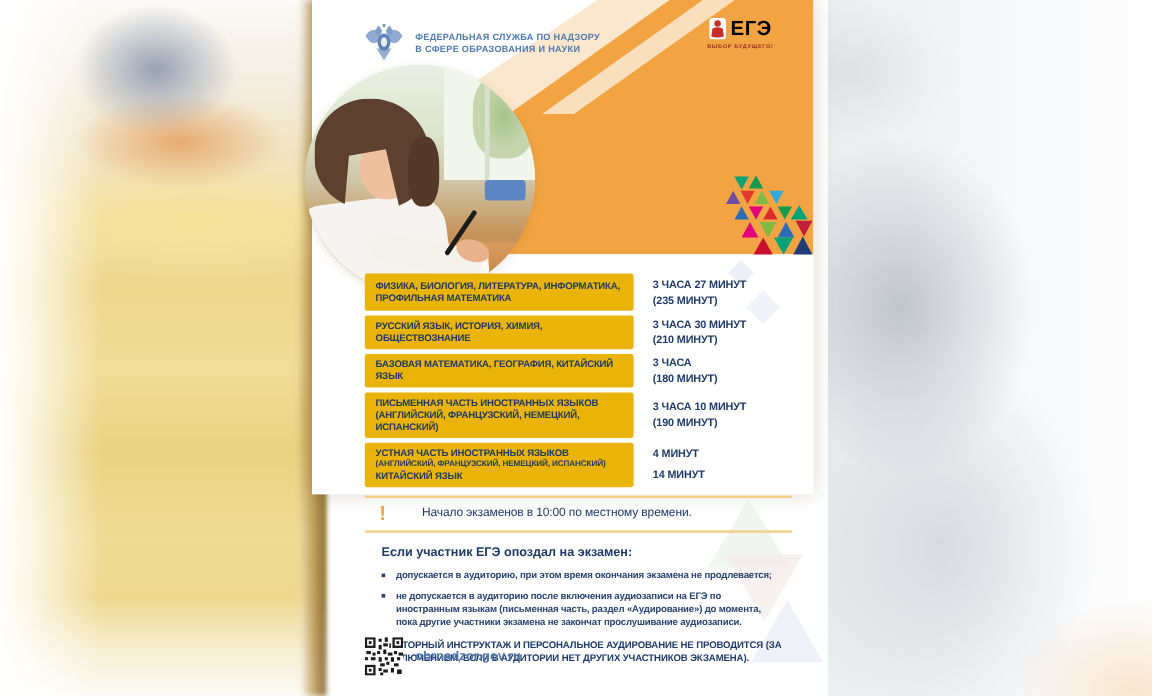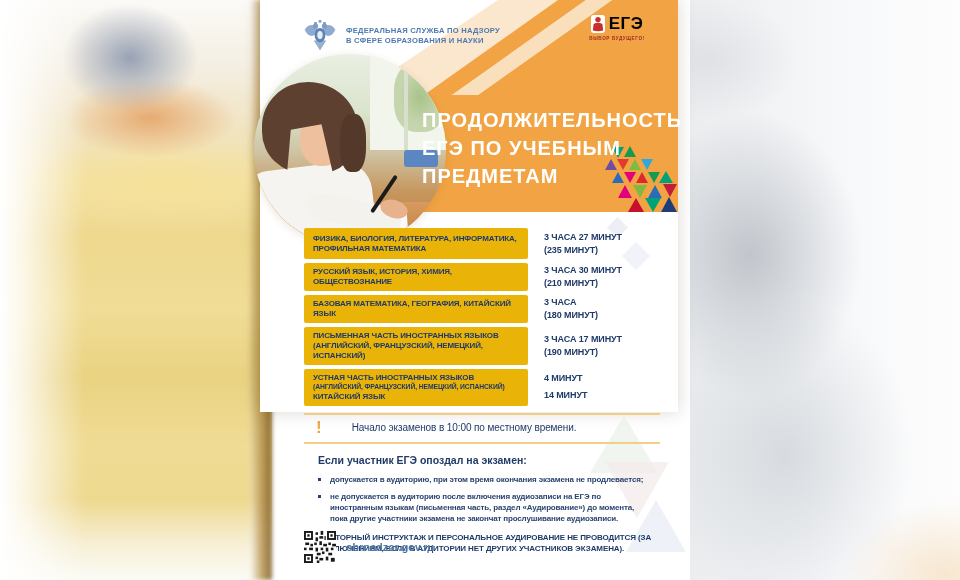--- a/index.html
+++ b/index.html
@@ -178,25 +178,20 @@
         <svg width="14" height="18" viewBox="0 0 14 18">
           <rect x="0" y="0" width="14" height="18" rx="3" fill="#ffffff"></rect>
           <circle cx="7" cy="4.6" r="2.7" fill="#C62F2A"></circle>
           <path d="M2.6 9 Q7 6.6 11.4 9 L12.2 15.4 Q7 17 1.8 15.4 Z" fill="#C62F2A"></path>
         </svg>
         <span class="ege-word">ЕГЭ</span>
       </div>
       <div class="ege-slogan">ВЫБОР БУДУЩЕГО!</div>
     </div>
 
-    <div class="title">
-      <div>ПРОДОЛЖИТЕЛЬНОСТЬ</div>
-      <div>ЕГЭ ПО УЧЕБНЫМ</div>
-      <div>ПРЕДМЕТАМ</div>
-    </div>
 
     <div class="content">
 
       <div class="drow">
         <div class="chip r1">ФИЗИКА, БИОЛОГИЯ, ЛИТЕРАТУРА, ИНФОРМАТИКА, ПРОФИЛЬНАЯ МАТЕМАТИКА</div>
         <div class="dur r1">
           <div>3 ЧАСА 27 МИНУТ</div>
           <div>(235 МИНУТ)</div>
         </div>
       </div>
@@ -213,21 +208,21 @@
         <div class="chip r3">БАЗОВАЯ МАТЕМАТИКА, ГЕОГРАФИЯ, КИТАЙСКИЙ ЯЗЫК</div>
         <div class="dur r3">
           <div>3 ЧАСА</div>
           <div>(180 МИНУТ)</div>
         </div>
       </div>
 
       <div class="drow">
         <div class="chip r4">ПИСЬМЕННАЯ ЧАСТЬ ИНОСТРАННЫХ ЯЗЫКОВ (АНГЛИЙСКИЙ, ФРАНЦУЗСКИЙ, НЕМЕЦКИЙ, ИСПАНСКИЙ)</div>
         <div class="dur r4">
-          <div>3 ЧАСА 17 МИНУТ</div>
+          <div>3 ЧАСА 10 МИНУТ</div>
           <div>(190 МИНУТ)</div>
         </div>
       </div>
 
       <div class="drow">
         <div class="chip r5">
           <div>УСТНАЯ ЧАСТЬ ИНОСТРАННЫХ ЯЗЫКОВ</div>
           <div class="sub2">(АНГЛИЙСКИЙ, ФРАНЦУЗСКИЙ, НЕМЕЦКИЙ, ИСПАНСКИЙ)</div>
           <div>КИТАЙСКИЙ ЯЗЫК</div>
         </div>

